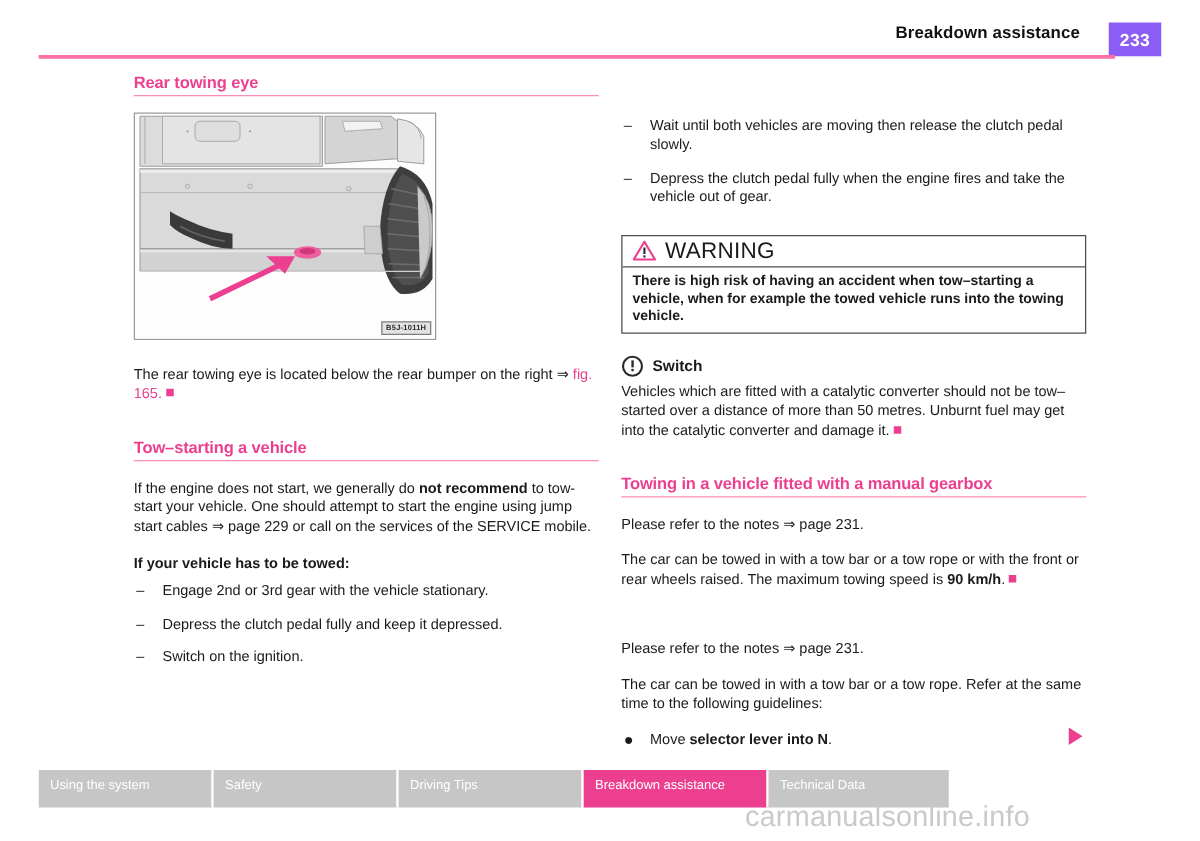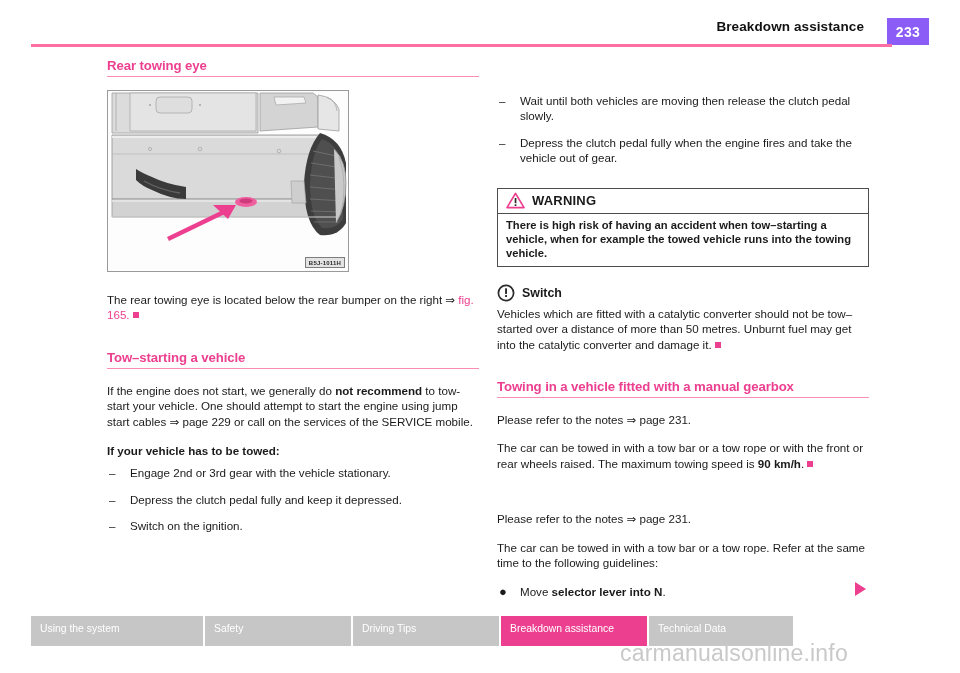--- a/index.html
+++ b/index.html
@@ -136,21 +136,21 @@
 
   
   .warnbox { border: 1px solid #4d4d4d; }
   .warn-head {
     display: flex; align-items: center;
     gap: 7px;
     padding: 4px 7px 4px 8px;
     border-bottom: 1px solid #4d4d4d;
     height: 25px;
   }
-  .warn-title { font-size: 13px; font-weight: bold; letter-spacing: 0.2px; }
+  .warn-title { font-size: 18px; font-weight: normal; letter-spacing: 0.2px; }
   .warn-body {
     padding: 4px 8px 5px 8px;
     font-size: 11.2px;
     line-height: 14.4px;
     font-weight: bold;
   }
 
   
   .caution-head { display: flex; align-items: center; gap: 7px; }
   .caution-title { font-size: 12.4px; font-weight: bold; }
@@ -179,21 +179,21 @@
     padding: 7px 0 0 9px;
     border-right: 2px solid #ffffff;
     white-space: nowrap;
     overflow: hidden;
   }
   .ft-cell:last-child { border-right: none; }
   .ft-cell.active { background: #ec3f8f; }
 
   .watermark {
     position: absolute;
-    left: 620px; top: 640px;
+    left: 596px; top: 640px;
     font-size: 23px;
     color: #c9c9c9;
     letter-spacing: 0.2px;
     font-family: "Liberation Sans", sans-serif;
   }
 </style>
 </head>
 <body>
 
 <div id="page-header">
@@ -373,20 +373,20 @@
     <div class="li">
       <span class="mk dot">●</span>
       <span>Move </span><b>selector lever into N</b><span>.</span>
     </div>
   </div>
 </div>
 
 <div class="cont-tri"></div>
 
 <div id="footer">
-  <div class="ft-cell" style="width:174px">Using the system</div>
+  <div class="ft-cell" style="width:140px">Using the system</div>
   <div class="ft-cell" style="width:148px">Safety</div>
   <div class="ft-cell" style="width:148px">Driving Tips</div>
   <div class="ft-cell active" style="width:148px">Breakdown assistance</div>
   <div class="ft-cell" style="width:144px">Technical Data</div>
 </div>
 
 <div class="watermark">carmanualsonline.info</div>
 
 </body></html>

